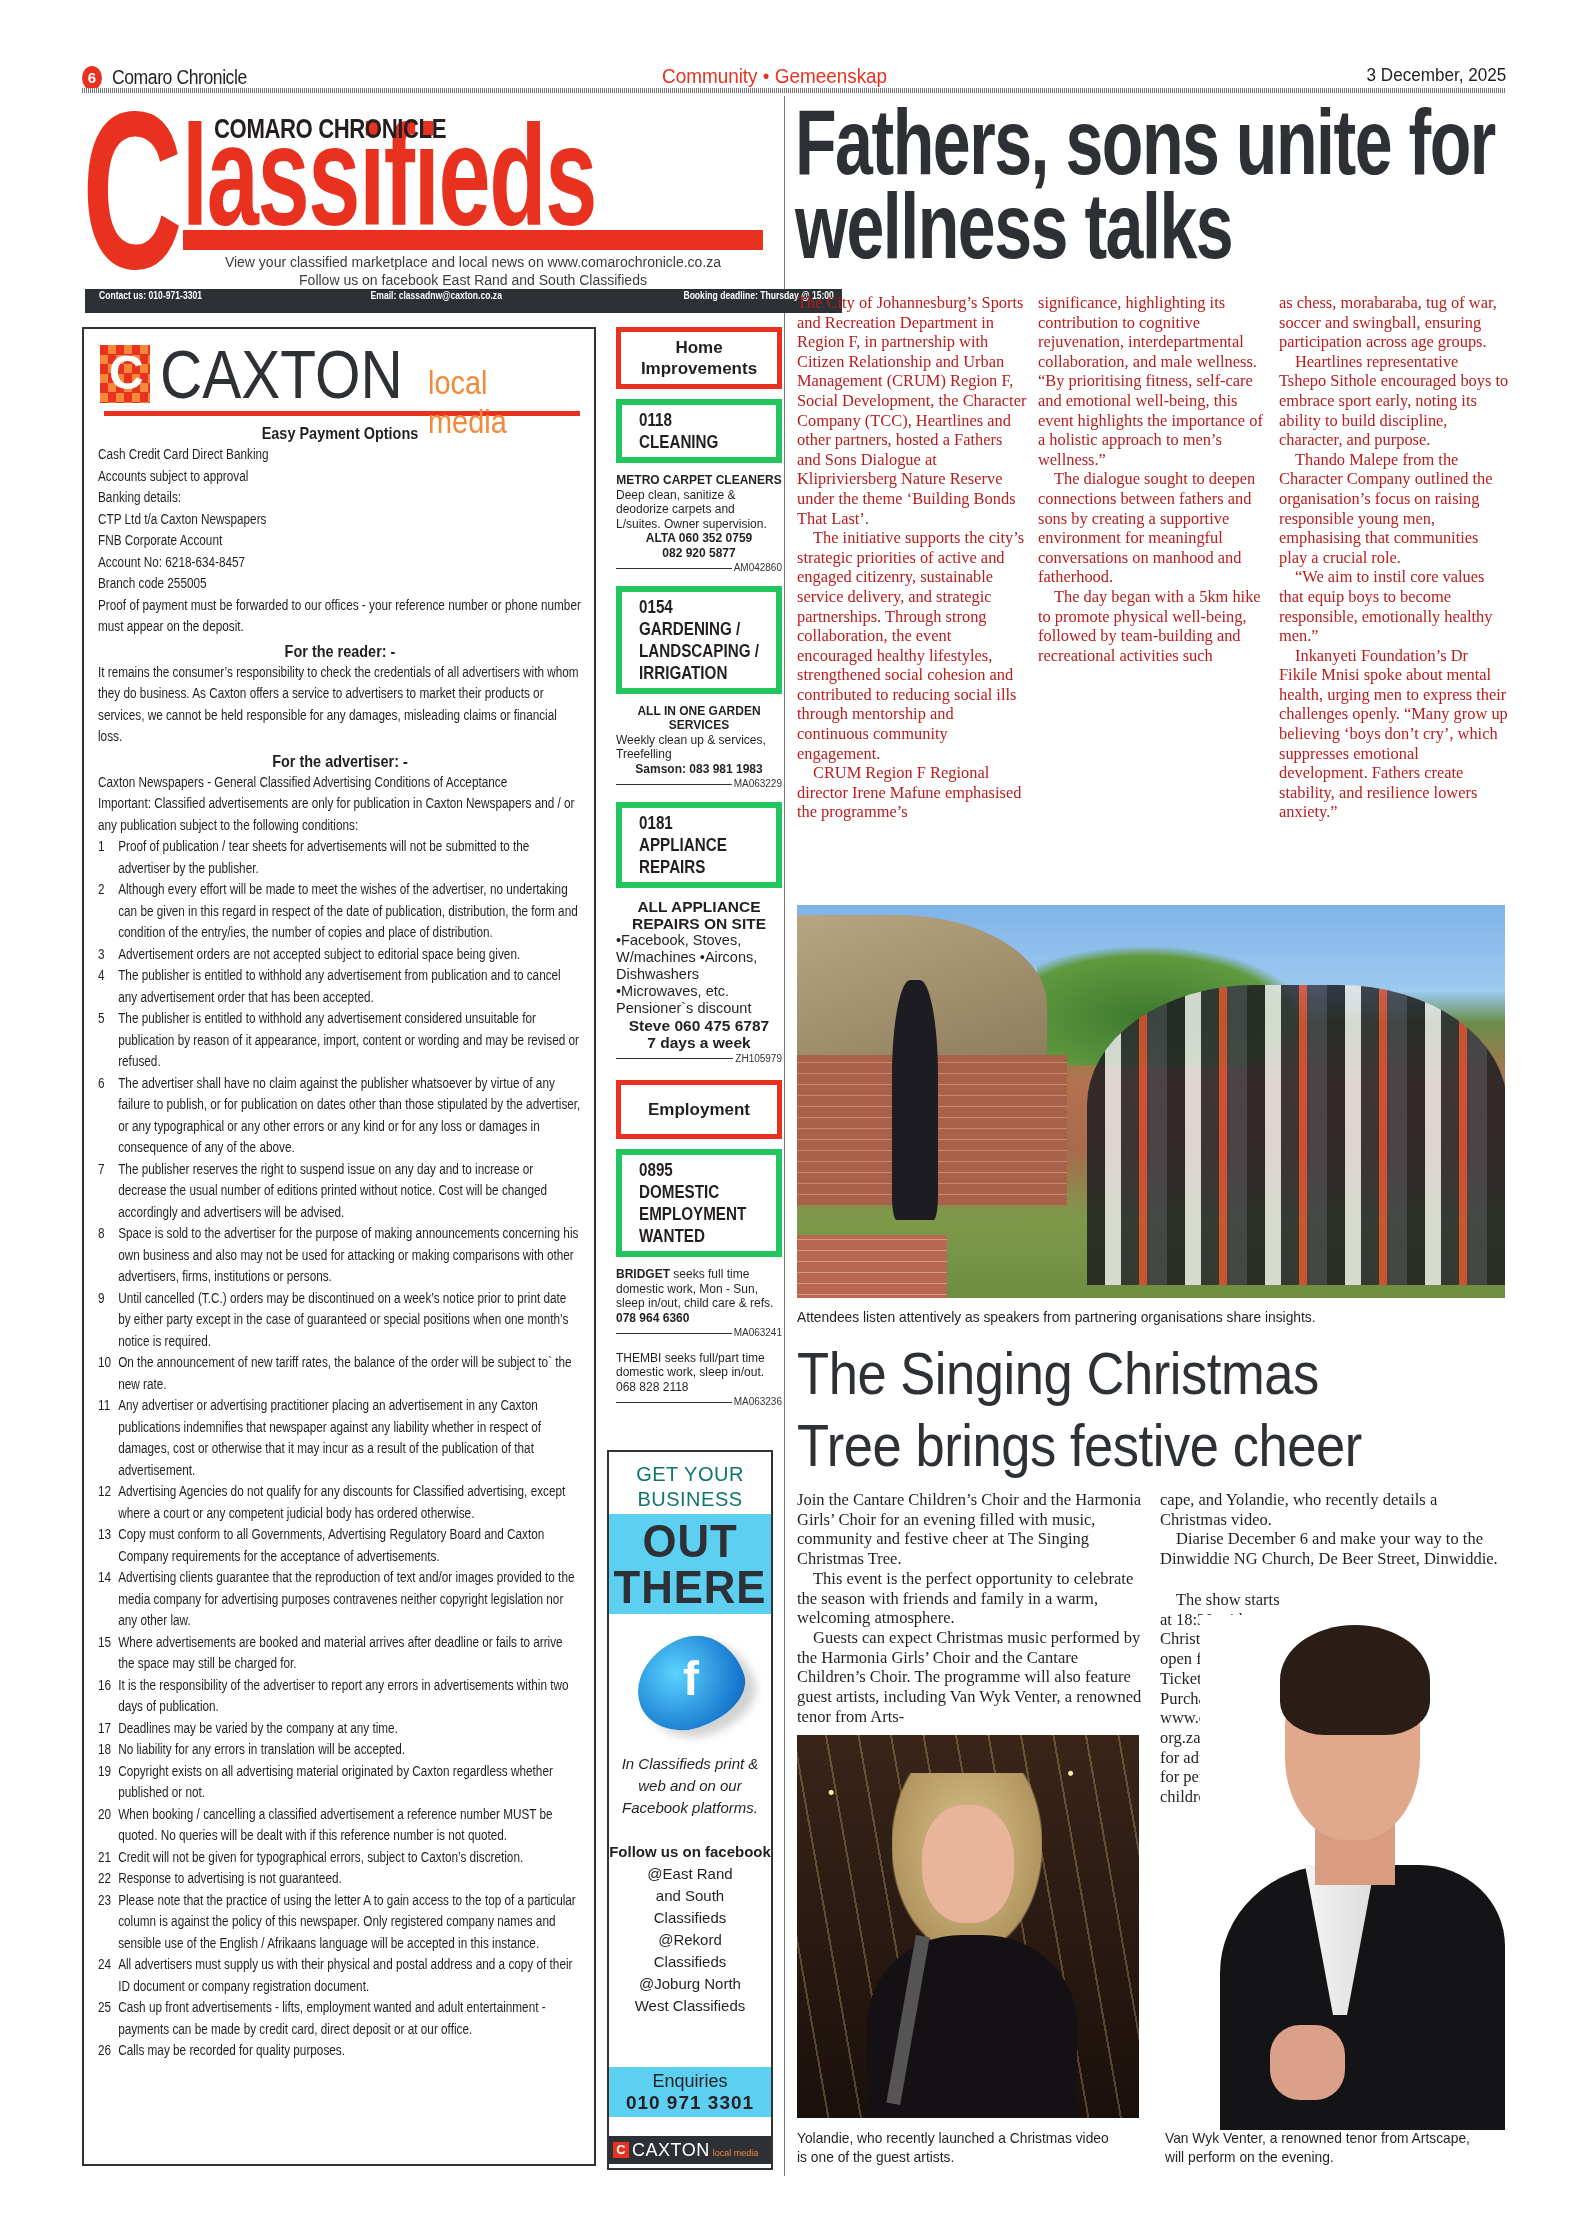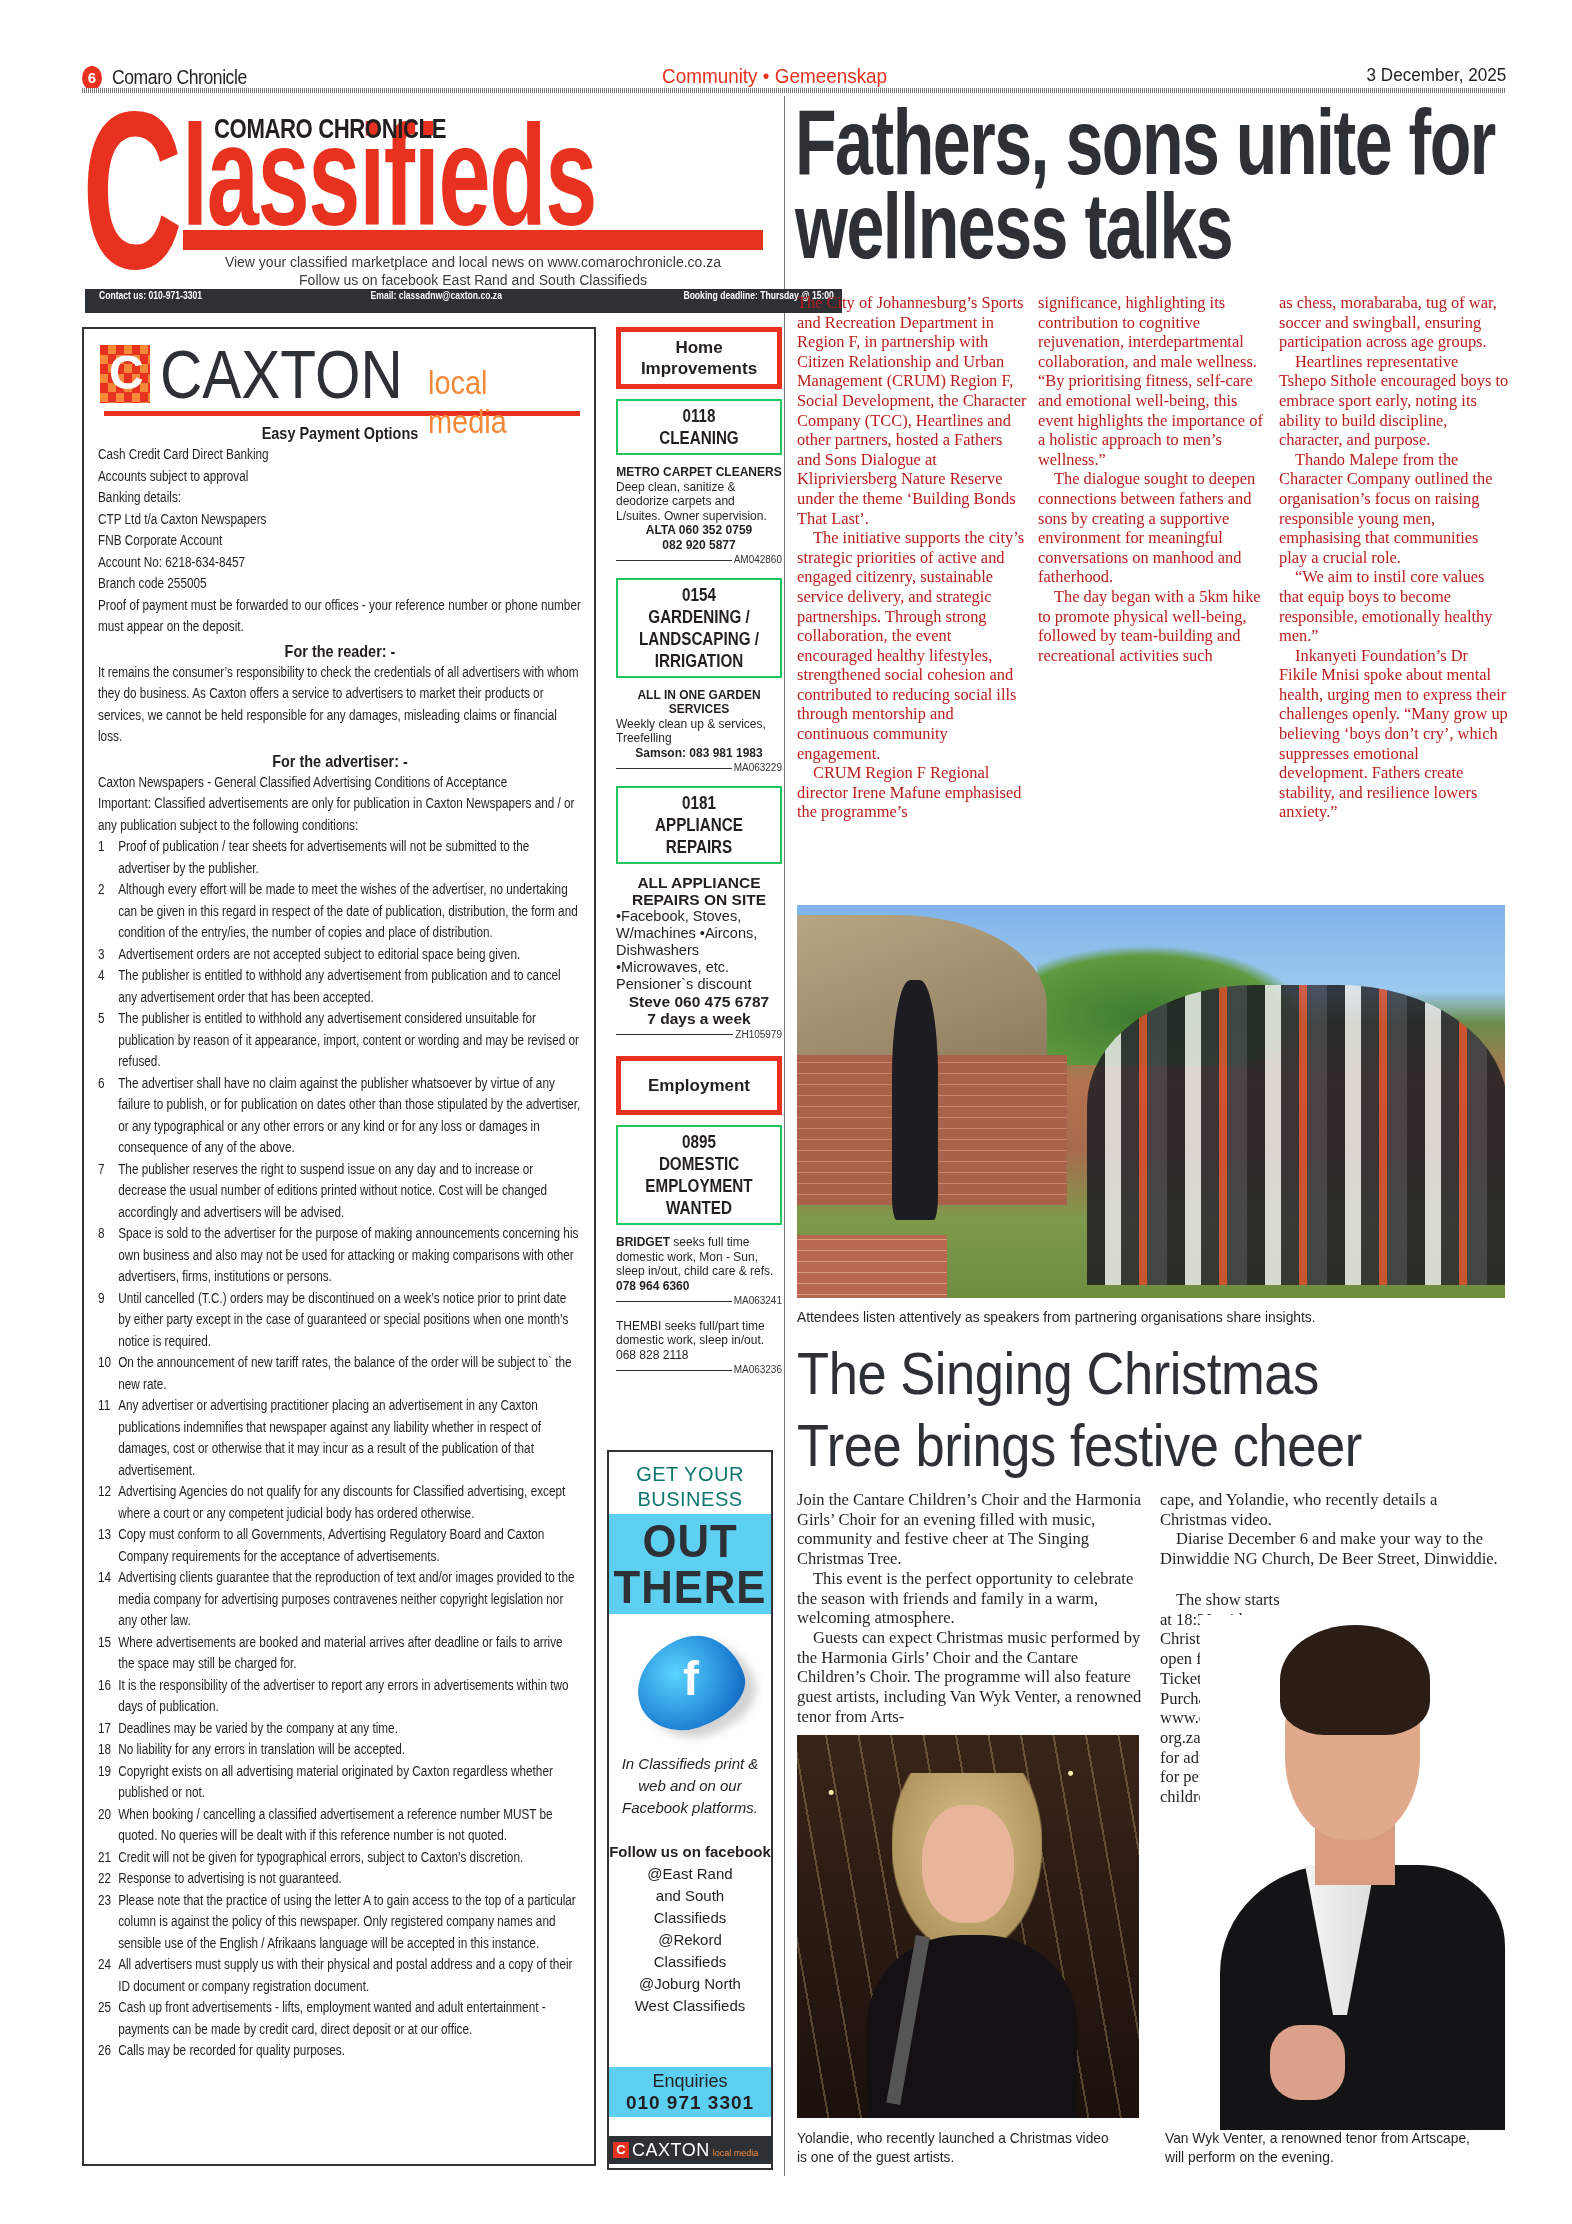--- a/index.html
+++ b/index.html
@@ -43,21 +43,21 @@
   .cx-rule { margin: 10px 2px 8px 6px; height: 5px; background: #e8321f; }
   .terms-h { text-align: center; font-weight: bold; font-size: 17px; transform: scaleX(0.85); margin-top: 4px; }
   .terms-line { font-size: 14px; line-height: 21.5px; transform: scaleX(0.84); transform-origin: left; width: 119%; white-space: normal; }
   .cond { display: flex; font-size: 14px; line-height: 21.5px; transform: scaleX(0.84); transform-origin: left; width: 119%; }
   .cond .n { width: 24px; flex: 0 0 24px; }
   .cond .t { flex: 1; }
 
   
   .mid { position: absolute; left: 616px; top: 327px; width: 166px; }
   .sec-header { border: 5px solid #e8321f; text-align: center; font-weight: bold; color: #231f20; font-size: 17px; line-height: 21px; padding: 5px 2px; }
-  .cat-box { border: 2px solid #22c55e; text-align: center; font-weight: bold; font-size: 19px; line-height: 22px; padding: 4px 2px; margin-top: 10px; transform-origin: center; }
+  .cat-box { border: 6px solid #22c55e; font-weight: bold; font-size: 19px; line-height: 22px; padding: 4px 2px; margin-top: 10px; transform-origin: center; }
   .cat-box span { display: block; transform: scaleX(0.8); }
   .ad { font-size: 12px; line-height: 14.5px; margin-top: 10px; color: #231f20; }
   .ad .title { text-align: center; font-weight: bold; }
   .ad .contact { text-align: center; font-weight: bold; }
   .ad .big { font-size: 15.5px; line-height: 17px; }
   .ad-ref { display: flex; align-items: center; font-size: 10px; color: #333; margin-top: 1px; }
   .ad-ref::before { content: ""; flex: 1; height: 1px; background: #333; margin-right: 2px; }
 
   .promo { position: absolute; left: 607px; top: 1450px; width: 166px; height: 720px; border: 2px solid #333; text-align: center; overflow: hidden; }
   .promo-get { font-size: 20px; line-height: 25px; color: #0f766e; padding-top: 10px; letter-spacing: 0.5px; }

